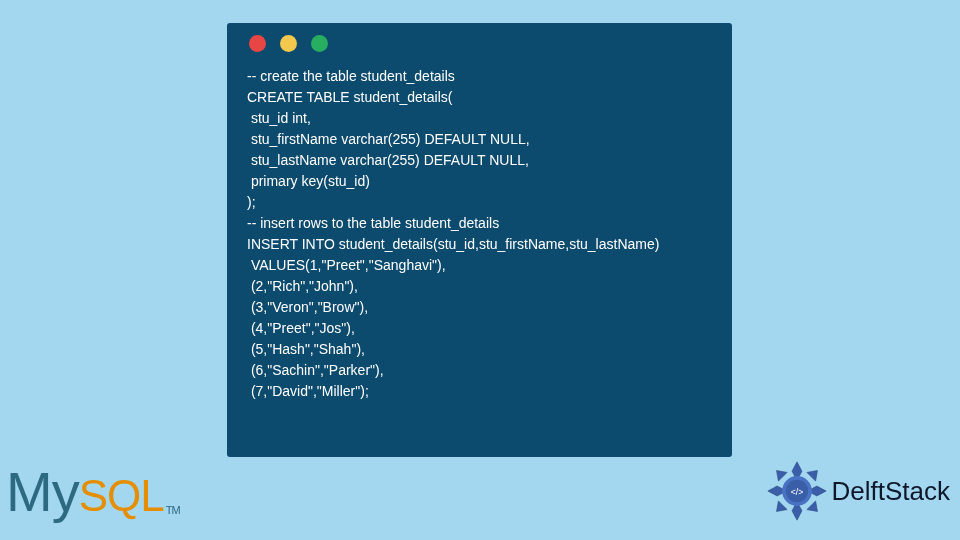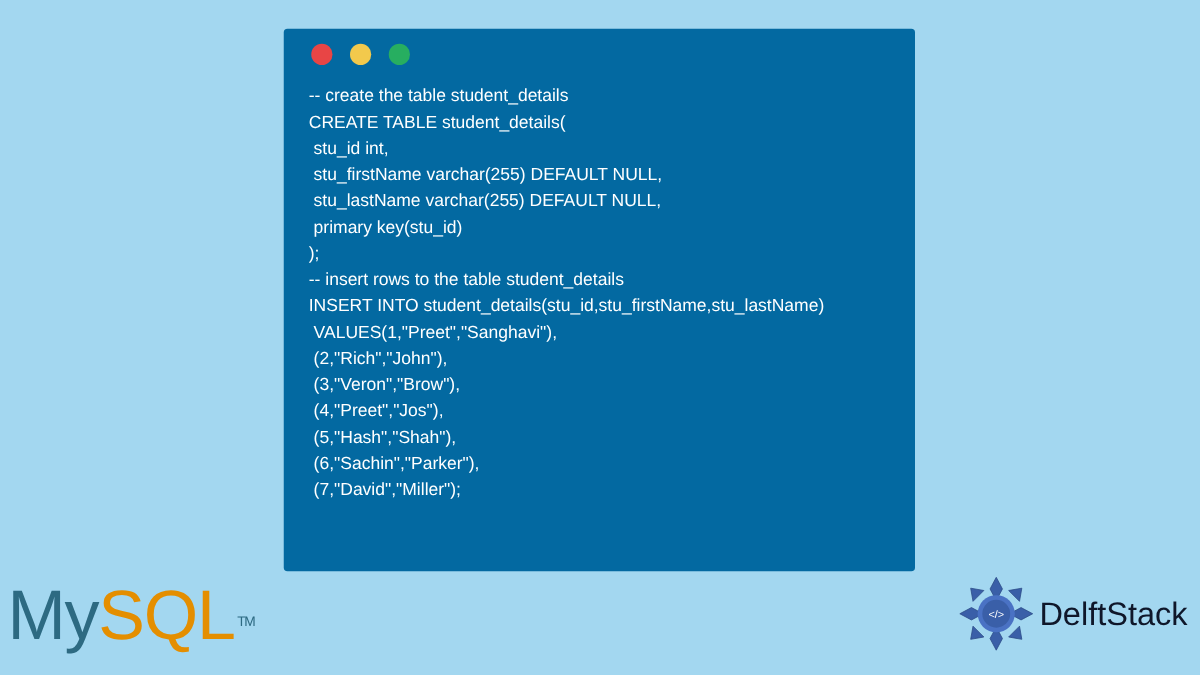--- a/index.html
+++ b/index.html
@@ -10,21 +10,21 @@
     font-family: Arial, Helvetica, sans-serif;
     position: relative;
     overflow: hidden;
   }
   .code-window {
     position: absolute;
     left: 227px;
     top: 23px;
     width: 505px;
     height: 434px;
-    background: #0369a1;
+    background: #0c4a6e;
     border-radius: 3px;
     padding: 12px 20px 16px 20px;
   }
   .traffic {
     display: flex;
     gap: 14px;
     margin-bottom: 14px;
     margin-left: 2px;
   }
   .dot {
@@ -51,28 +51,28 @@
     letter-spacing: -1px;
     display: flex;
     align-items: baseline;
   }
   .mysql-my {
     color: #2d6a82;
     font-size: 56px;
   }
   .mysql-sql {
     color: #e48e00;
-    font-size: 56px;
+    font-size: 44px;
   }
   .mysql-tm {
     color: #2d6a82;
     font-size: 11px;
     margin-left: 2px;
     align-self: flex-end;
-    margin-bottom: 20px;
+    margin-bottom: 8px;
   }
   .delft-wrap {
     position: absolute;
     right: 10px;
     bottom: 18px;
     display: flex;
     align-items: center;
     gap: 4px;
   }
   .delft-text {

